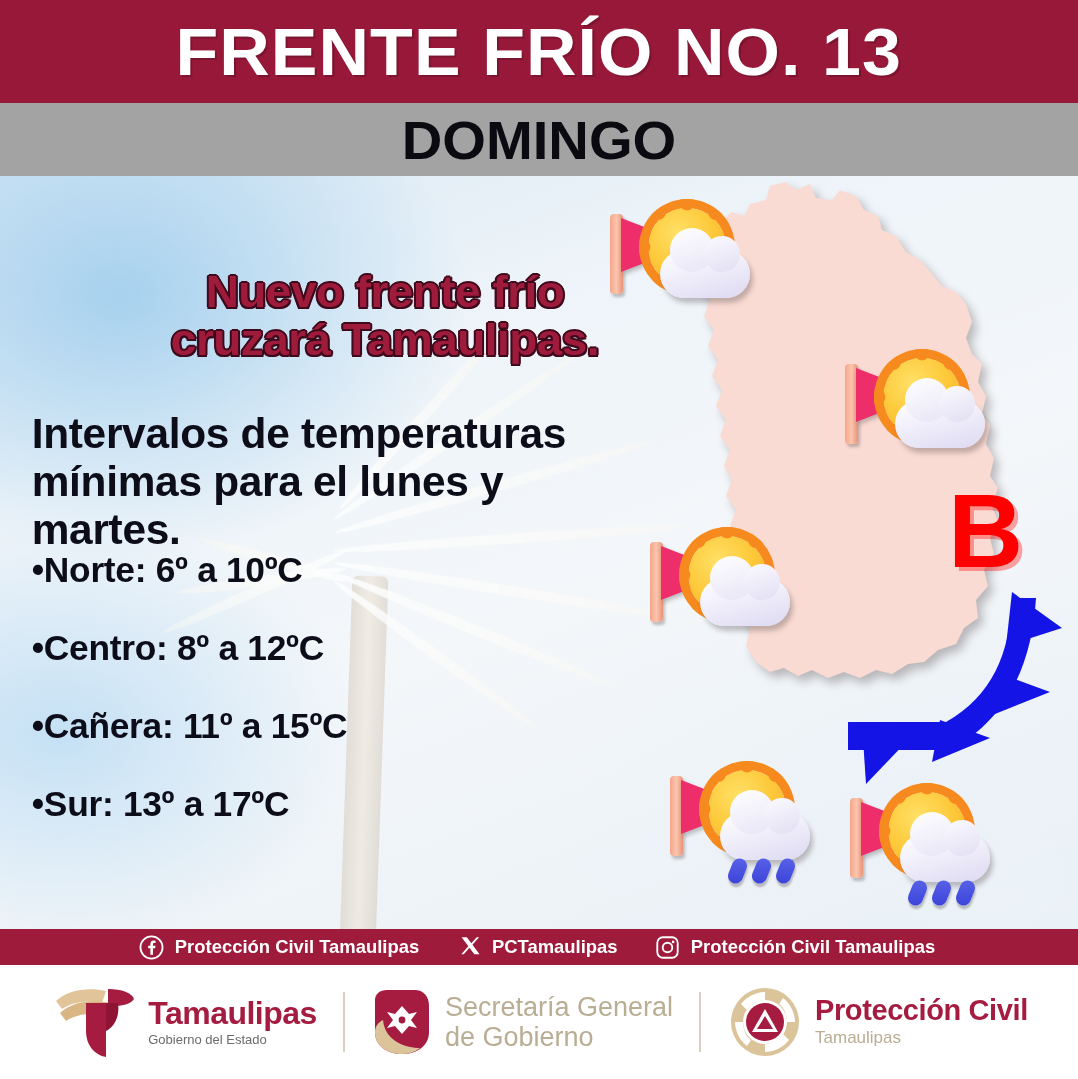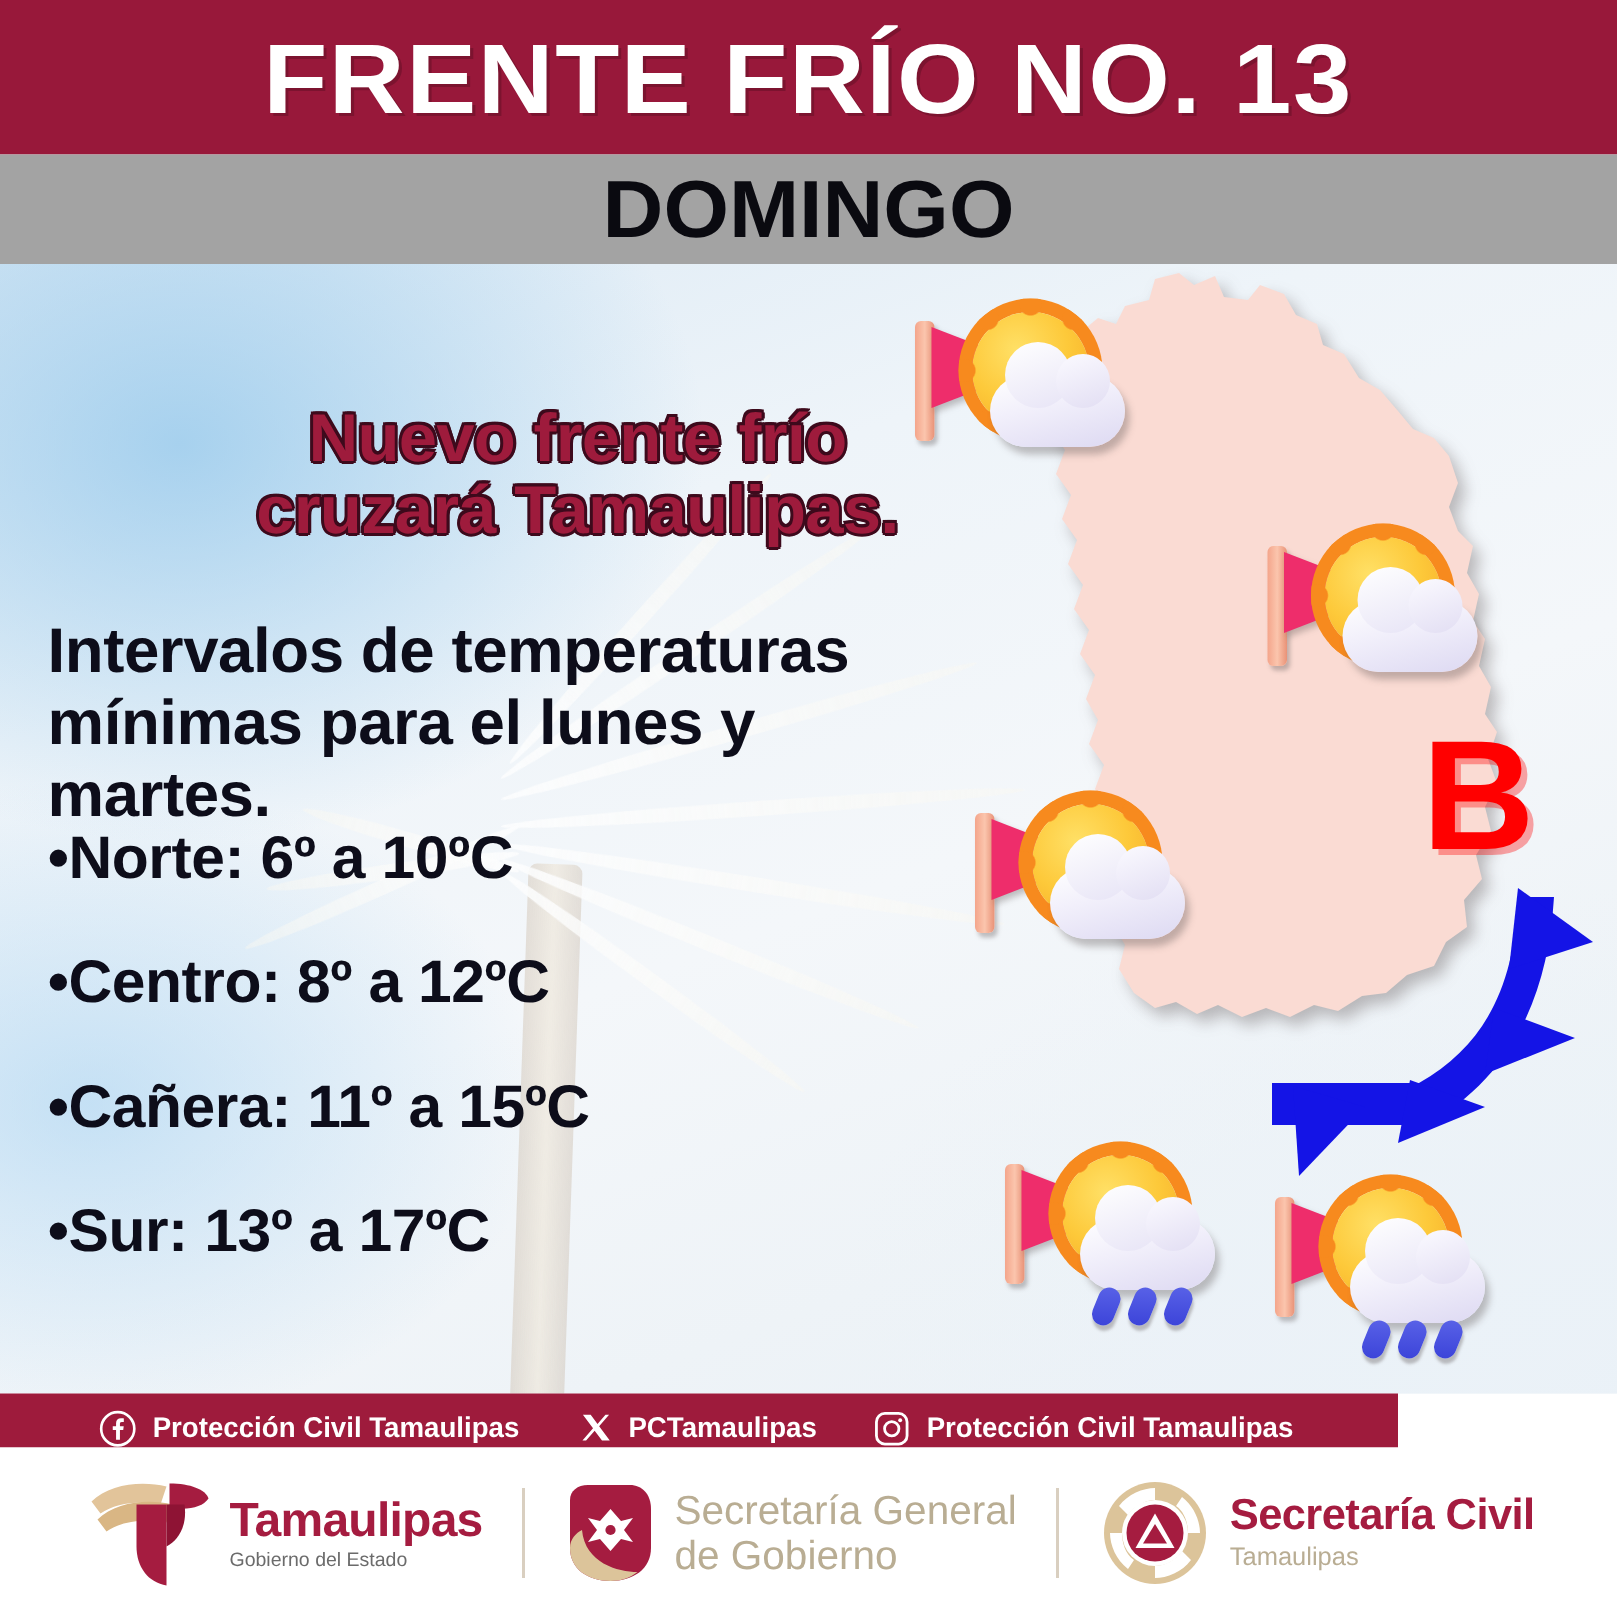--- a/index.html
+++ b/index.html
@@ -65,21 +65,21 @@
   }
 
   
   .body-copy{
     position:absolute;left:35px;top:410px;width:660px;
     font-weight:bold;font-size:42px;line-height:1.14;
     color:#0d0d1a;letter-spacing:-.3px;transform:scaleX(1.01);
   }
   .temp-list{
     position:absolute;left:35px;top:550px;width:640px;
-    font-weight:bold;font-size:40px;color:#0d0d1a;letter-spacing:-.3px;
+    font-weight:bold;font-size:35px;color:#0d0d1a;letter-spacing:-.3px;
   }
   .temp-list .item{margin-bottom:38px;white-space:nowrap;transform:scaleX(1.01);}
   .temp-list .item:last-child{margin-bottom:0;}
 
   
   .map-wrap{position:absolute;left:620px;top:30px;width:430px;height:720px;}
   .map-svg{position:absolute;left:0;top:0;width:430px;height:720px;
            filter:drop-shadow(5px 6px 5px rgba(80,70,70,.35));}
 
   
@@ -134,22 +134,22 @@
 
   
   .bmark{
     position:absolute;left:948px;top:487px;
     font-weight:bold;font-size:104px;line-height:.85;color:#FF0000;
     text-shadow:4px 4px 0 rgba(255,0,0,.35);
   }
 
   
   .social{
-    position:absolute;left:0;top:929px;width:932px;height:36px;
-    background:#9E1B3C;display:flex;align-items:flex-end;justify-content:center;gap:36px;
+    position:absolute;left:0;top:929px;width:1078px;height:36px;
+    background:#9E1B3C;display:flex;align-items:center;justify-content:center;gap:36px;
   }
   .soc{display:flex;align-items:center;gap:7px;}
   .soc .lab{color:#fff;font-weight:bold;font-size:19px;white-space:nowrap;transform:scaleX(.97);}
   .soc svg{display:block;}
 
   
   .logos{
     position:absolute;left:0;top:965px;width:1078px;height:114px;background:#ffffff;
     display:flex;align-items:center;justify-content:center;gap:0;
   }
@@ -345,19 +345,19 @@
         <path d="M14,20 C20,12 30,8 38,8 L38,16 C32,16 24,20 20,26 Z" fill="#ffffff"></path>
         <path d="M56,14 C64,20 68,30 68,38 L60,38 C60,32 58,24 52,20 Z" fill="#ffffff"></path>
         <path d="M62,56 C56,64 46,68 38,68 L38,60 C44,60 52,56 56,50 Z" fill="#ffffff"></path>
         <path d="M20,62 C12,56 8,46 8,38 L16,38 C16,44 18,52 24,56 Z" fill="#ffffff"></path>
         <circle cx="38" cy="38" r="22" fill="#ffffff"></circle>
         <circle cx="38" cy="38" r="19" fill="#A51C40"></circle>
         <path d="M38,25 L51,48 L25,48 Z" fill="#ffffff"></path>
         <path d="M38,32 L46,45 L30,45 Z" fill="#A51C40"></path>
       </svg>
       <div class="pc-txt">
-        <div class="n">Secretaría Civil</div>
+        <div class="n">Protección Civil</div>
         <div class="s">Tamaulipas</div>
       </div>
     </div>
   </div>
 
 </div>
 
 </body></html>

